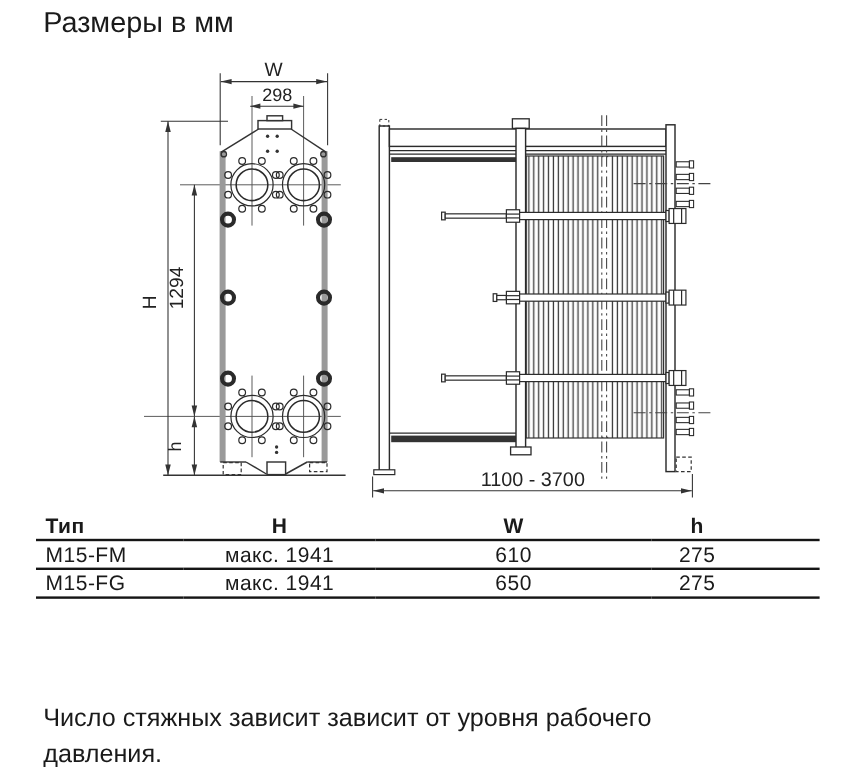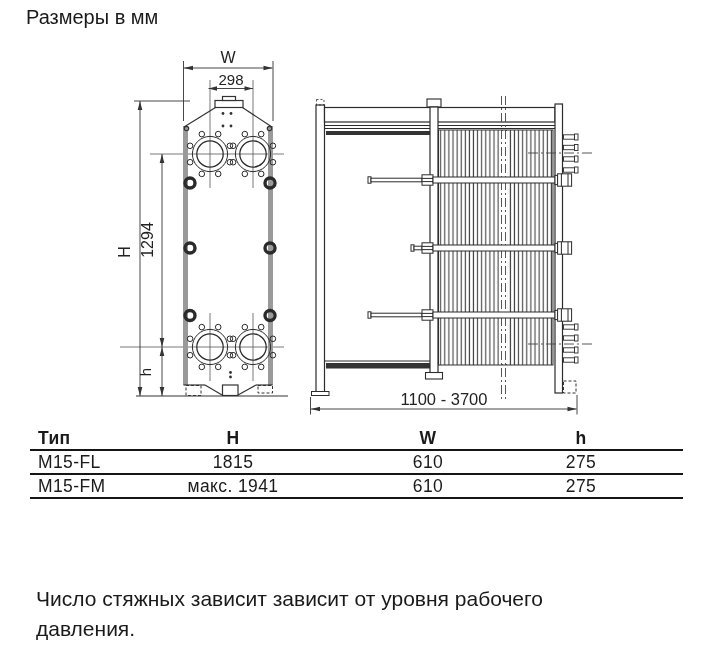--- a/index.html
+++ b/index.html
@@ -1,20 +1,20 @@
 <!DOCTYPE html>
 <html><head>
 <meta charset="utf-8">
 <style>
   html,body{margin:0;padding:0;}
   body{
     width:708px;height:650px;position:relative;background:#ffffff;
     font-family:"Liberation Sans",sans-serif;color:#1a1a1a;overflow:hidden;
   }
-  .page-title{position:absolute;left:26px;top:6px;font-size:20px;text-align:right;}
+  .page-title{position:absolute;left:36px;top:6px;font-size:24px;text-align:right;}
   svg.drawing{position:absolute;left:0;top:0;}
   svg text{font-family:"Liberation Sans",sans-serif;fill:#222;}
   table.dims{
     position:absolute;left:30px;top:427px;width:653px;
     border-collapse:collapse;font-size:17.5px;letter-spacing:.4px;
   }
   table.dims th,table.dims td{
     height:22px;padding:0;border-bottom:2px solid #151515;vertical-align:middle;
   }
   table.dims th{font-weight:bold;}
@@ -262,27 +262,27 @@
   <thead>
     <tr>
       <th class="c-type">Тип</th>
       <th class="c-H">H</th>
       <th class="c-W">W</th>
       <th class="c-h">h</th>
     </tr>
   </thead>
   <tbody>
     <tr>
-      <td class="c-type">M15-FL</td>
-      <td class="c-H">1815</td>
-      <td class="c-W">610</td>
-      <td class="c-h">275</td>
-    </tr>
-    <tr>
       <td class="c-type">M15-FM</td>
       <td class="c-H">макс. 1941</td>
       <td class="c-W">610</td>
       <td class="c-h">275</td>
     </tr>
+    <tr>
+      <td class="c-type">M15-FG</td>
+      <td class="c-H">макс. 1941</td>
+      <td class="c-W">650</td>
+      <td class="c-h">275</td>
+    </tr>
   </tbody>
 </table>
 
 <div class="note">Число стяжных зависит зависит от уровня рабочего давления.</div>
 
 </body></html>

